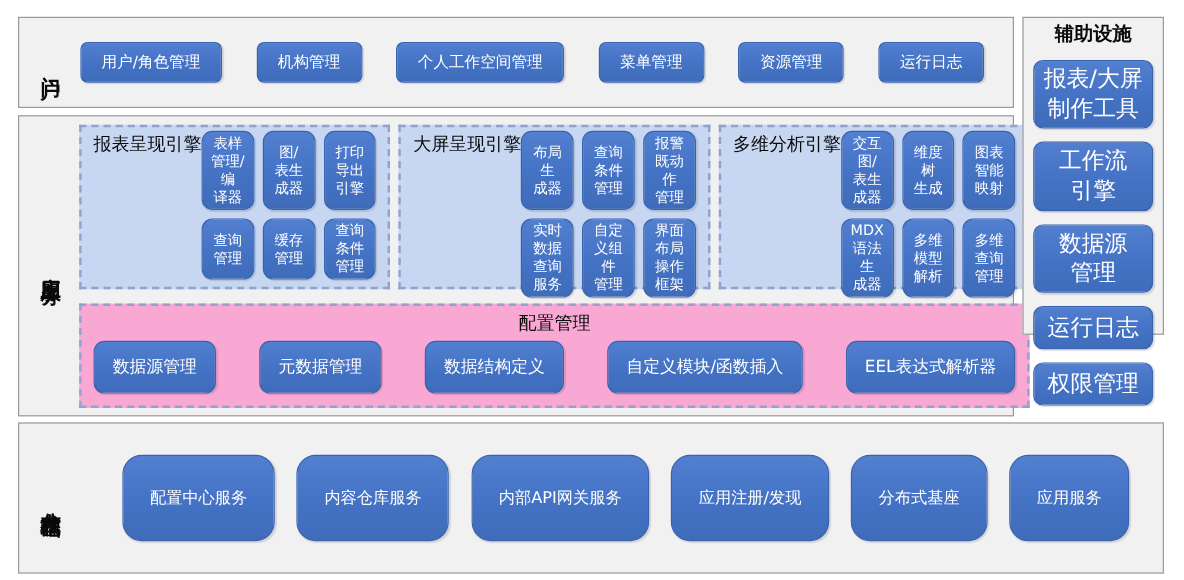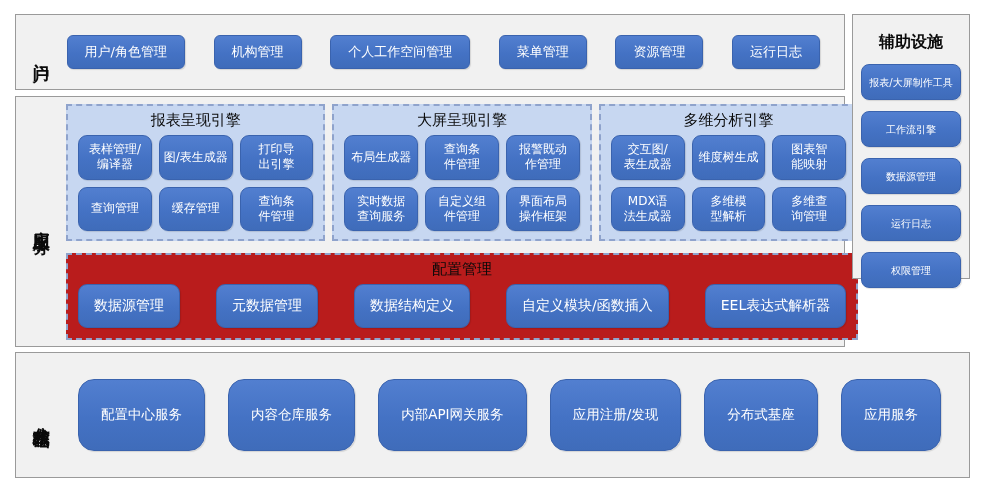--- a/index.html
+++ b/index.html
@@ -31,39 +31,39 @@
   .portal-row{flex:1;display:flex;align-items:center;justify-content:space-between;
     padding:0 24px 0 16px;gap:10px;}
   .portal-btn{height:34px;border-radius:6px;padding:0 17px;font-size:13px;white-space:nowrap;}
   
   #app{left:15px;top:96px;width:830px;height:251px;display:flex;}
   .label-col{width:50px;display:flex;align-items:center;justify-content:center;flex:none;}
   .app-content{flex:1;display:flex;flex-direction:column;padding:7px 3px 8px 0;}
   .engines{display:flex;gap:7px;height:137px;flex:none;}
   .panel{
     flex:1;background:#c7d7f1;border:2px dashed #8fa3cc;box-sizing:border-box;
-    display:flex;flex-direction:column;padding:3px 10px 8px;
+    display:flex;flex-direction:row;padding:3px 10px 8px;
   }
   .panel-title{text-align:center;font-size:15px;margin:2px 0 5px;color:#0a0a0a;flex:none;}
   .panel-grid{flex:1;display:grid;grid-template-columns:1fr 1fr 1fr;grid-template-rows:1fr 1fr;gap:7px;}
   .node{border-radius:9px;font-size:12px;line-height:1.25;padding:2px 3px;}
   .config{
-    margin-top:12px;flex:1;background:#b91c1c;border:2px dashed #8fa3cc;
+    margin-top:12px;flex:1;background:#f9a8d4;border:2px dashed #8fa3cc;
     box-sizing:border-box;display:flex;flex-direction:column;padding:3px 10px 10px;
   }
   .config-row{flex:1;display:flex;align-items:center;justify-content:center;gap:36px;}
   .config-btn{height:44px;border-radius:9px;padding:0 15px;font-size:14px;white-space:nowrap;}
   
   #aux{left:852px;top:14px;width:118px;height:265px;display:flex;flex-direction:column;
-    align-items:center;padding-top:17px;gap:11px;}
+    align-items:center;padding-top:3px;gap:11px;}
   .aux-title{font-size:16px;font-weight:bold;color:#0a0a0a;}
-  .aux-btn{width:100px;min-height:36px;border-radius:8px;font-size:10px;
+  .aux-btn{width:100px;min-height:36px;border-radius:8px;font-size:19px;
     padding:3px 4px;line-height:1.3;flex:none;}
   
-  #dist{left:15px;top:352px;width:955px;height:126px;display:flex;align-items:center;}
+  #dist{left:15px;top:352px;width:955px;height:126px;display:flex;align-items:center;gap:24px;}
   #dist .vlabel{font-size:17px;letter-spacing:1px;}
   .dist-row{flex:1;display:flex;align-items:center;justify-content:space-between;
     padding:0 28px 0 12px;gap:12px;}
   .dist-btn{height:72px;border-radius:16px;padding:0 22px;font-size:13.5px;white-space:nowrap;}
 </style>
 </head>
 <body>
 
 <div class="section" id="portal">
   <div class="vlabel">门户</div>

